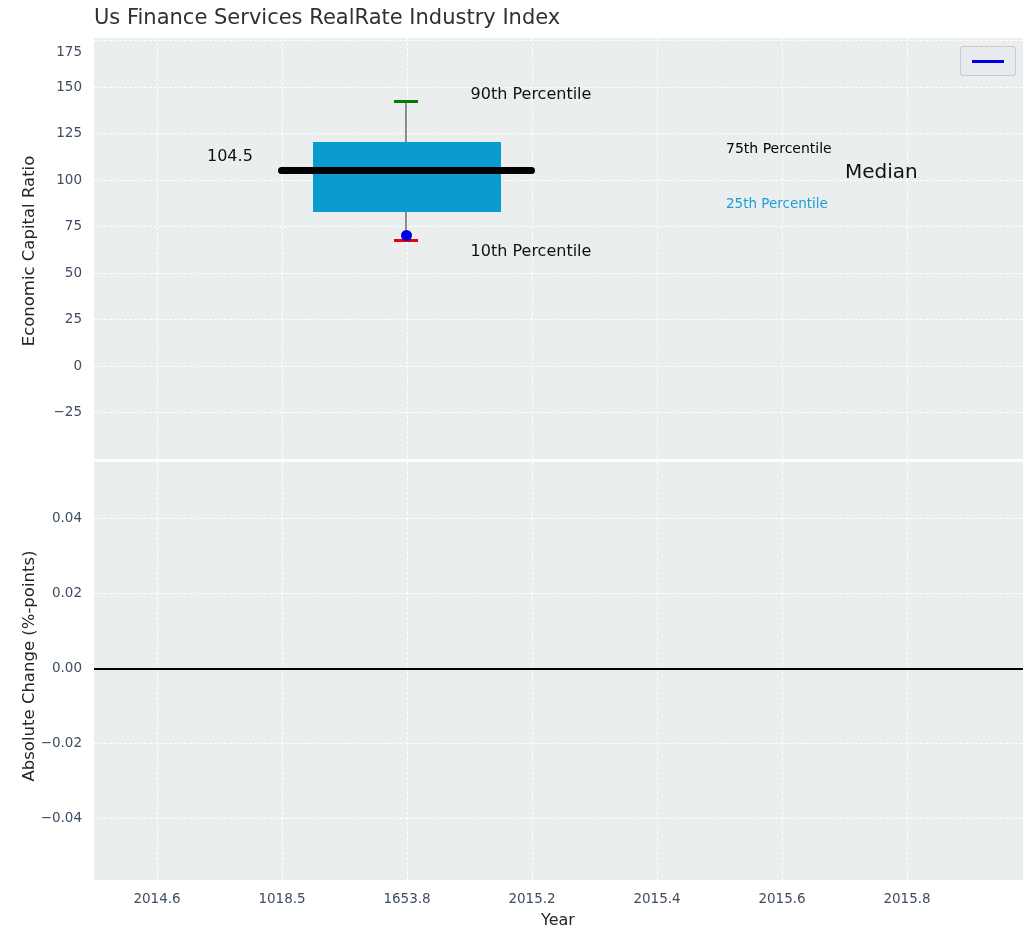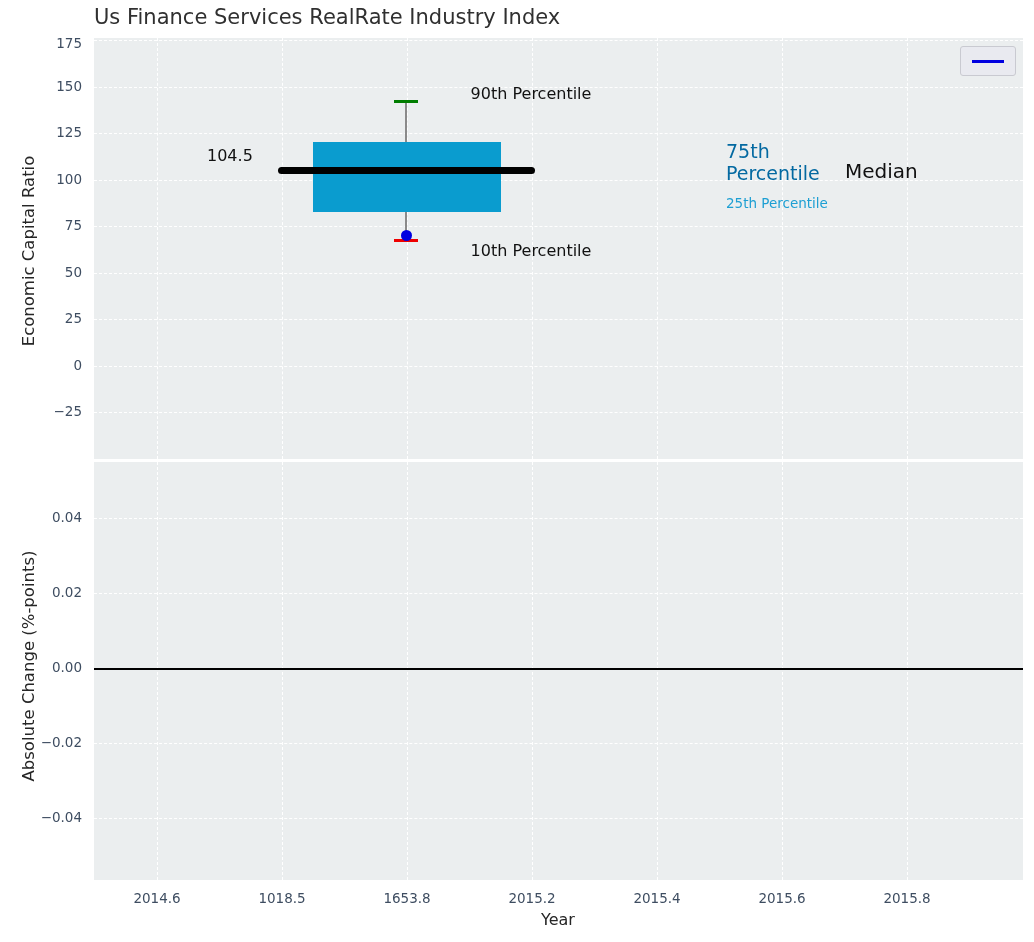--- a/index.html
+++ b/index.html
@@ -27,21 +27,21 @@
   .iqr-box { position:absolute; left:219px; top:104px; width:188px; height:70px; background:#0a9ccf; }
   .median-line { position:absolute; left:184px; top:129px; width:257px; height:7px; background:#000000; border-radius:3.5px; }
   .cap { position:absolute; left:300px; width:24px; height:3px; }
   .cap-green { top:62px; background:#007d00; }
   .cap-red { top:201px; background:#ee0000; }
   .company-dot { position:absolute; left:307px; top:192px; width:11px; height:11px; border-radius:50%; background:#0000e0; }
   .ann { position:absolute; color:#111111; }
   .ann-p90 { left:374px; top:46px; width:126px; text-align:center; font-size:16px; }
   .ann-p10 { left:374px; top:203px; width:126px; text-align:center; font-size:16px; }
   .ann-val { left:113px; top:108px; width:60px; text-align:left; font-size:16px; }
-  .ann-p75 { left:632px; top:102px; width:120px; font-size:19px; color:#0369a1; }
+  .ann-p75 { left:632px; top:102px; width:120px; font-size:14px; color:#000000; }
   .ann-p25 { left:632px; top:157px; width:120px; font-size:13.5px; color:#1d9fd3; }
   .ann-med { left:751px; top:121px; width:80px; font-size:20px; }
   .legend {
     position:absolute; top:8px; right:7px; height:28px; display:flex; align-items:center;
     gap:10px; padding:0 11px; background:#e9eaf0; border:1px solid #c9cad1; border-radius:3px;
   }
   .legend-line { width:32px; height:3px; background:#0000e0; }
   .legend-label { font-size:15px; color:#333333; white-space:nowrap; }
   .zero-line { position:absolute; left:0; top:206px; width:100%; height:2px; background:#000000; }
 </style>
@@ -100,21 +100,21 @@
     <div class="gv" style="left:688px"></div>
     <div class="gv" style="left:813px"></div>
     <div class="gh" style="top:56px"></div>
     <div class="gh" style="top:131px"></div>
     <div class="gh" style="top:206px"></div>
     <div class="gh" style="top:281px"></div>
     <div class="gh" style="top:356px"></div>
     <div class="zero-line"></div>
   </div>
 
-  <div class="yt" style="top:35px">175</div>
+  <div class="yt" style="top:43px">175</div>
   <div class="yt" style="top:78px">150</div>
   <div class="yt" style="top:124px">125</div>
   <div class="yt" style="top:171px">100</div>
   <div class="yt" style="top:217px">75</div>
   <div class="yt" style="top:264px">50</div>
   <div class="yt" style="top:310px">25</div>
   <div class="yt" style="top:357px">0</div>
   <div class="yt" style="top:403px">−25</div>
 
   <div class="yt" style="top:509px">0.04</div>

